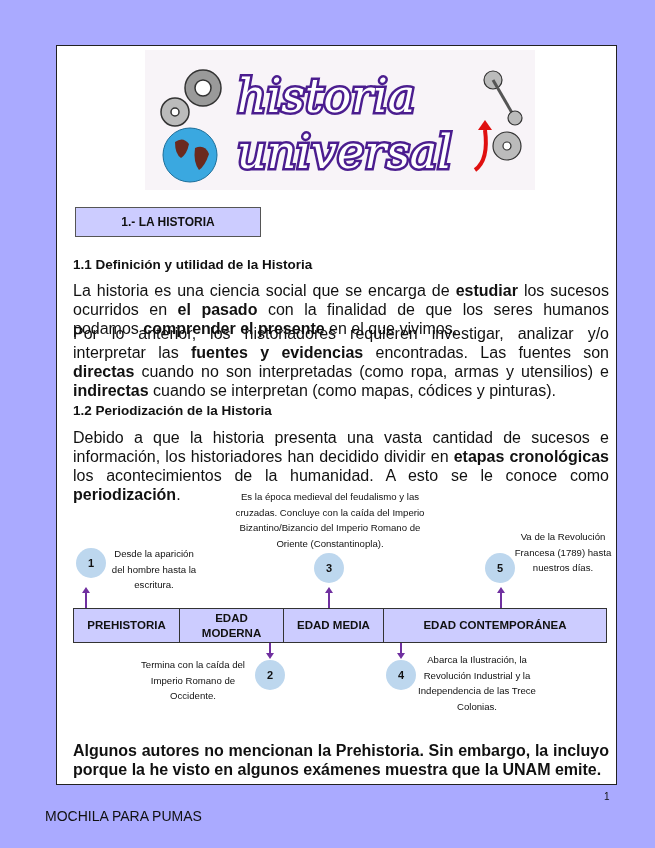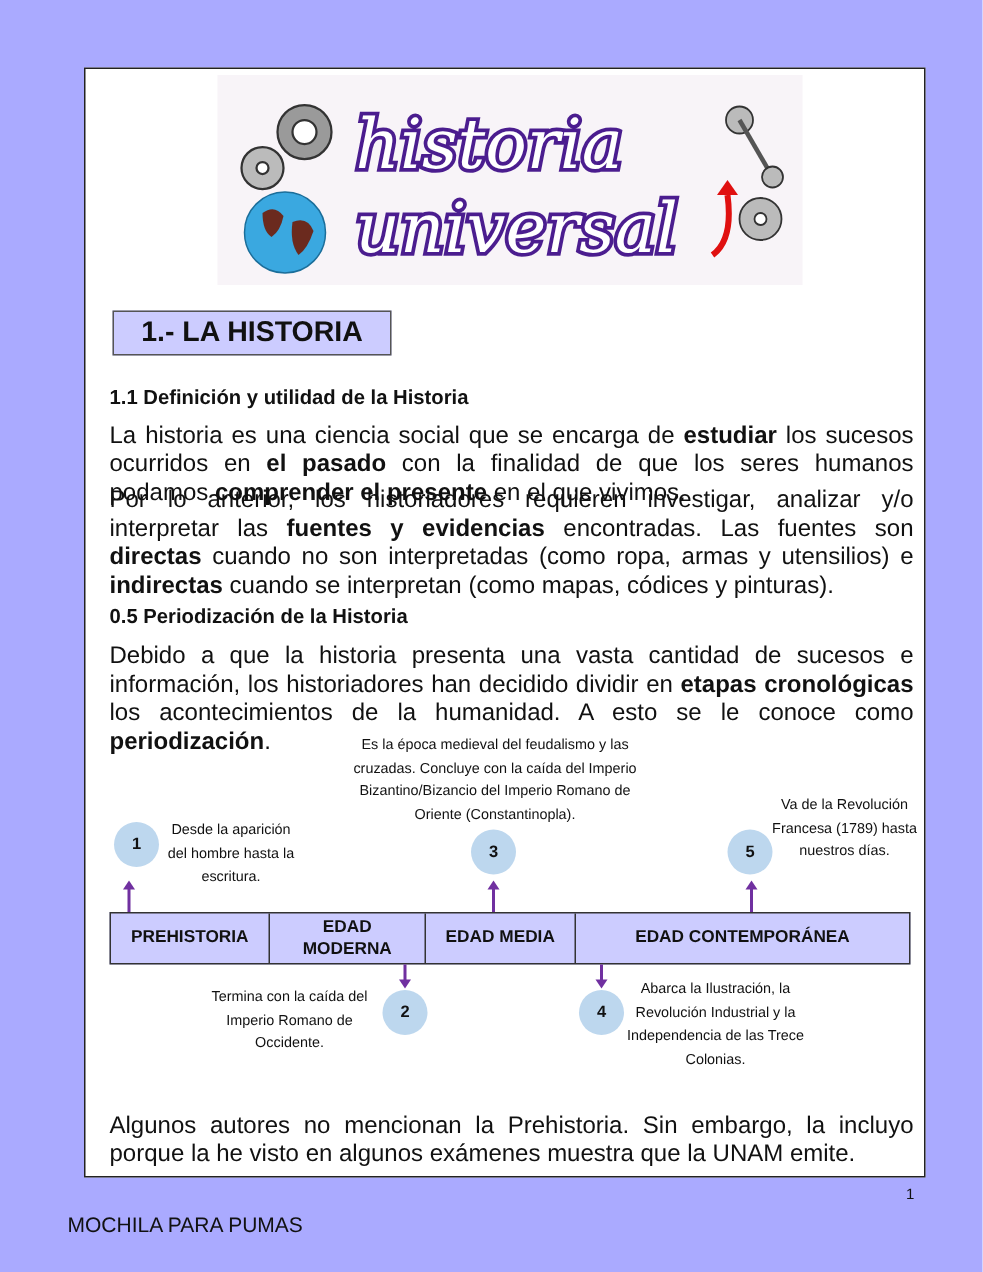--- a/index.html
+++ b/index.html
@@ -28,21 +28,21 @@
     }
     .banner svg { width: 100%; height: 100%; }
     .section-box {
       position: absolute;
       left: 18px; top: 161px;
       width: 186px; height: 30px;
       background: #ccccff;
       border: 1px solid #555;
       box-sizing: border-box;
       display: flex; align-items: center; justify-content: center;
-      font-weight: bold; font-size: 19px;
+      font-weight: bold; font-size: 12px;
     }
     .h2 {
       position: absolute; left: 16px;
       font-weight: bold; font-size: 13.5px;
     }
     .para {
       position: absolute; left: 16px; width: 536px;
       font-size: 16px; line-height: 19px;
       text-align: justify;
     }
@@ -133,21 +133,21 @@
       <polygon points="333,80 347,80 340,70" fill="#e01010"></polygon>
     </svg>
   </div>
 
   <div class="section-box">1.- LA HISTORIA</div>
 
   <div class="h2" style="top:211px;">1.1 Definición y utilidad de la Historia</div>
   <div class="para" style="top:235px;"><span>La historia es una ciencia social que se encarga de </span><b>estudiar</b><span> los sucesos ocurridos en </span><b>el pasado</b><span> con la finalidad de que los seres humanos podamos </span><b>comprender el presente</b><span> en el que vivimos.</span></div>
   <div class="para" style="top:278px;"><span>Por lo anterior, los historiadores requieren investigar, analizar y/o interpretar las </span><b>fuentes y evidencias</b><span> encontradas. Las fuentes son </span><b>directas</b><span> cuando no son interpretadas (como ropa, armas y utensilios) e </span><b>indirectas</b><span> cuando se interpretan (como mapas, códices y pinturas).</span></div>
 
-  <div class="h2" style="top:357px;">0.5 Periodización de la Historia</div>
+  <div class="h2" style="top:357px;">1.2 Periodización de la Historia</div>
   <div class="para" style="top:382px;"><span>Debido a que la historia presenta una vasta cantidad de sucesos e información, los historiadores han decidido dividir en </span><b>etapas cronológicas</b><span> los acontecimientos de la humanidad. A esto se le conoce como </span><b>periodización</b><span>.</span></div>
 
   <div class="circle" style="left:19px; top:502px;">1</div>
   <div class="note" style="left:50px; top:500px; width:94px;">Desde la aparición del hombre hasta la escritura.</div>
   <div class="arrow-up" style="left:28px; top:545px; height:17px;"></div>
 
   <div class="note" style="left:166px; top:443px; width:214px;">Es la época medieval del feudalismo y las cruzadas. Concluye con la caída del Imperio Bizantino/Bizancio del Imperio Romano de Oriente (Constantinopla).</div>
   <div class="circle" style="left:257px; top:507px;">3</div>
   <div class="arrow-up" style="left:271px; top:545px; height:17px;"></div>
 
@@ -163,17 +163,17 @@
   </div>
 
   <div class="arrow-down" style="left:212px; top:597px; height:12px;"></div>
   <div class="circle" style="left:198px; top:614px;">2</div>
   <div class="note" style="left:72px; top:611px; width:128px;text-align:center;">Termina con la caída del Imperio Romano de Occidente.</div>
 
   <div class="arrow-down" style="left:343px; top:597px; height:12px;"></div>
   <div class="circle" style="left:329px; top:614px;">4</div>
   <div class="note" style="left:360px; top:606px; width:120px;">Abarca la Ilustración, la Revolución Industrial y la Independencia de las Trece Colonias.</div>
 
-  <div class="para" style="top:695px;">Algunos autores no mencionan la Prehistoria. Sin embargo, la incluyo porque la he visto en algunos exámenes muestra que la UNAM emite.</div>
+  <div class="para" style="top:695px;font-weight:bold;">Algunos autores no mencionan la Prehistoria. Sin embargo, la incluyo porque la he visto en algunos exámenes muestra que la UNAM emite.</div>
 </div>
 
 <div class="page-number">1</div>
 <div class="footer">MOCHILA PARA PUMAS</div>
 
 </body></html>

